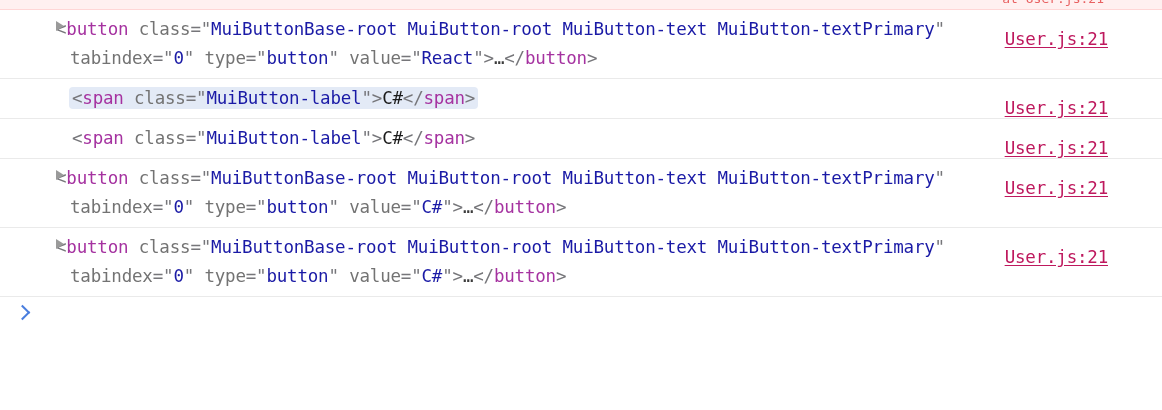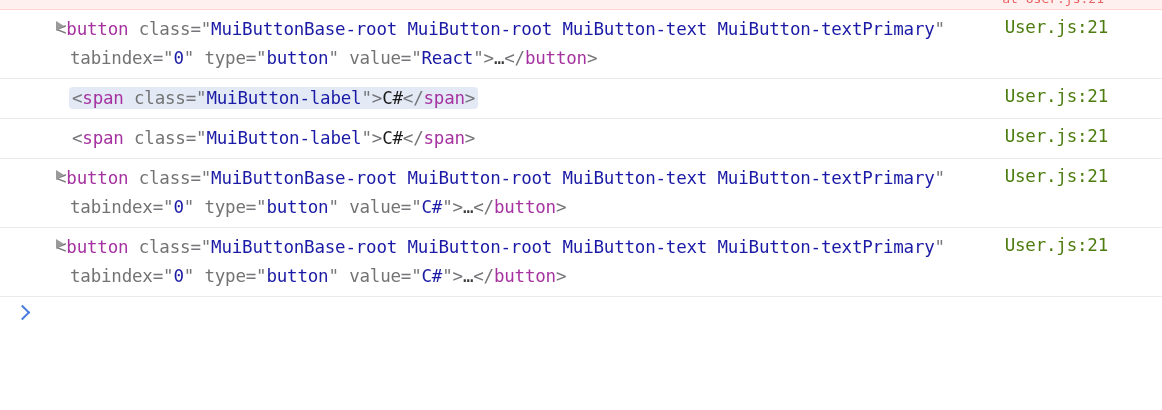--- a/index.html
+++ b/index.html
@@ -55,24 +55,25 @@
     padding-right: 172px;
     white-space: normal;
     word-break: break-word;
     color: #222222;
   }
 
   
   .src-link {
     position: absolute;
     right: 54px;
-    top: 4px;
+    top: 16px;
     font-size: 17.5px;
     line-height: 27px;
-    color: #4d7c0f;
+    color: #be185d;
+    text-decoration: underline;
     text-underline-offset: 2px;
     cursor: pointer;
     letter-spacing: -0.2px;
   }
 
   
   .twisty {
     position: absolute;
     left: 56px;
     top: 11px;

